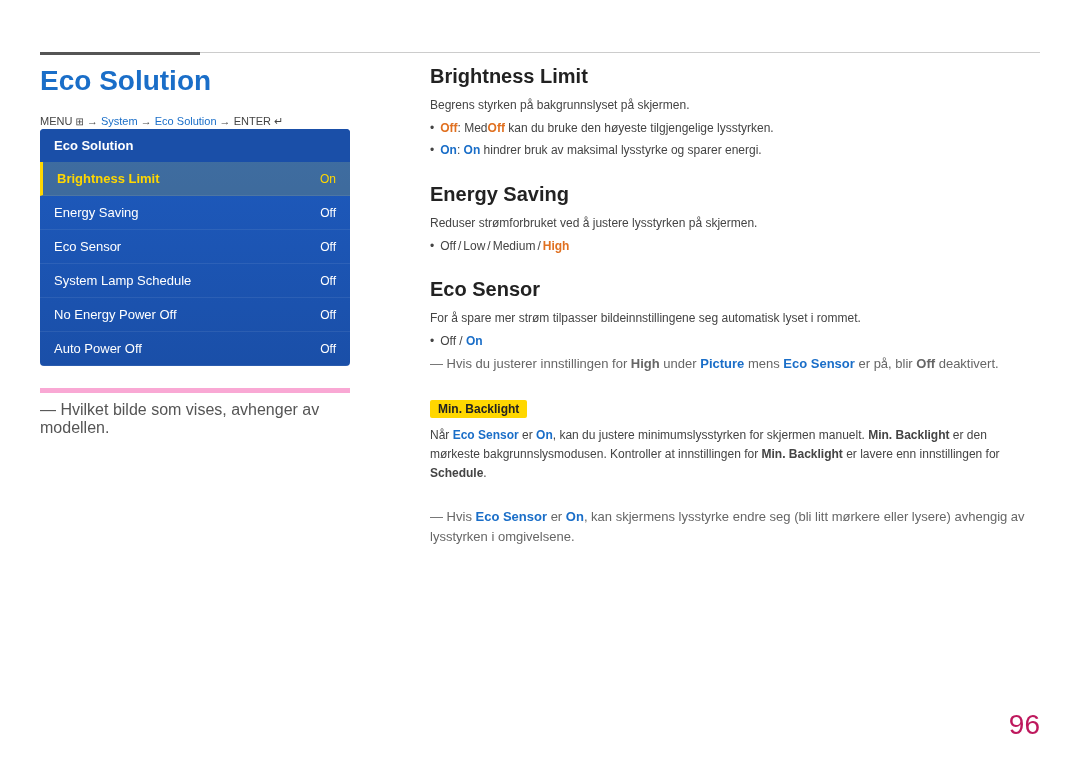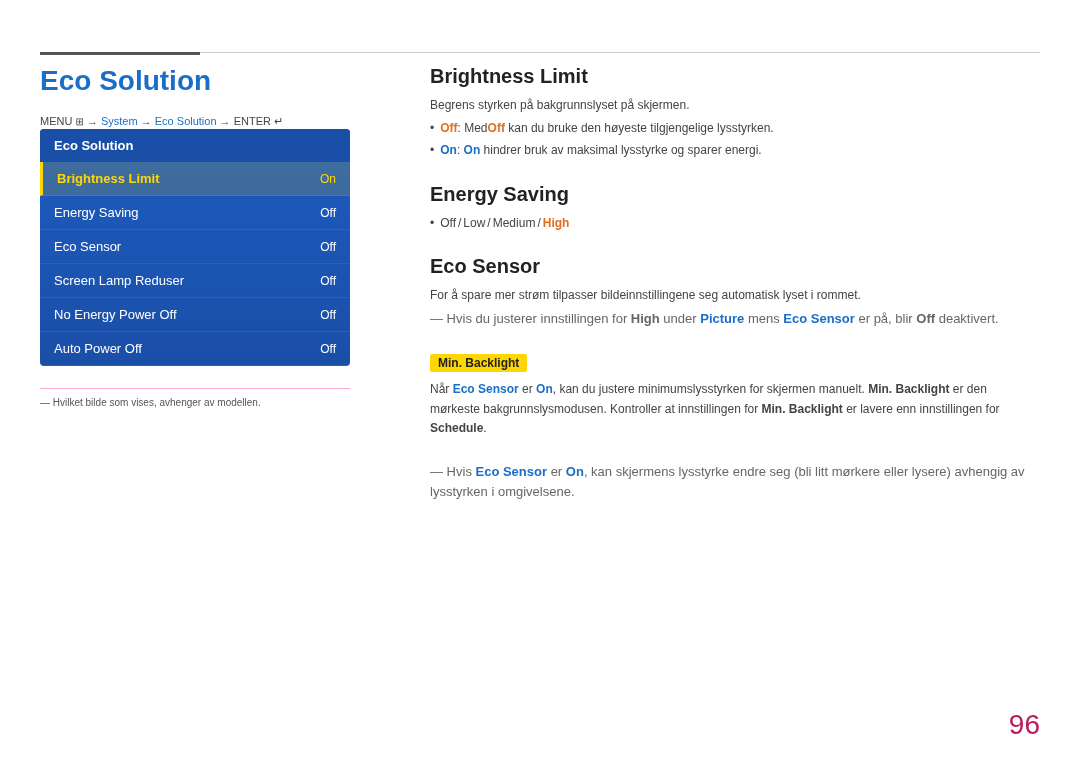--- a/index.html
+++ b/index.html
@@ -96,23 +96,23 @@
       color: #ffd700;
     }
     .eco-menu-item .item-value-white {
       color: #fff;
       font-size: 12px;
     }
 
     
     .footnote {
       margin-top: 22px;
-      font-size: 10px;
+      font-size: 16px;
       color: #555;
-      border-top: 1px solid #f9a8d4;
+      border-top: 5px solid #f9a8d4;
       padding-top: 8px;
       width: 310px;
     }
 
     
     .right-col {
       position: absolute;
       top: 65px;
       left: 430px;
       right: 40px;
@@ -225,21 +225,21 @@
       <span class="item-label">Energy Saving</span>
       <span class="item-value-white">Off</span>
     </div>
 
     <div class="eco-menu-item">
       <span class="item-label">Eco Sensor</span>
       <span class="item-value-white">Off</span>
     </div>
 
     <div class="eco-menu-item">
-      <span class="item-label">Screen Lamp Reduser</span>
+      <span class="item-label">System Lamp Schedule</span>
       <span class="item-value-white">Off</span>
     </div>
 
     <div class="eco-menu-item">
       <span class="item-label">No Energy Power Off</span>
       <span class="item-value-white">Off</span>
     </div>
 
     <div class="eco-menu-item">
       <span class="item-label">Auto Power Off</span>
@@ -261,38 +261,46 @@
       </div>
       <div class="bullet">
         <span><span class="blue-link">On</span>: <span class="blue-link">On</span> hindrer bruk av maksimal lysstyrke og sparer energi.</span>
       </div>
     </div>
   </div>
 
   <div class="section">
     <h2 class="section-title">Energy Saving</h2>
     <div class="section-body">
+      <p>Reduser strømforbruket ved å justere lysstyrken på skjermen.</p>
       <div class="bullet">
         <span class="energy-values">
           <span>Off</span>
           <span class="sep"> / </span>
           <span>Low</span>
           <span class="sep"> / </span>
           <span>Medium</span>
           <span class="sep"> / </span>
           <span class="highlight-val">High</span>
         </span>
       </div>
     </div>
   </div>
 
   <div class="section">
     <h2 class="section-title">Eco Sensor</h2>
     <div class="section-body">
       <p>For å spare mer strøm tilpasser bildeinnstillingene seg automatisk lyset i rommet.</p>
+      <div class="bullet">
+        <span>
+          <span>Off</span>
+          <span> / </span>
+          <span class="blue-link">On</span>
+        </span>
+      </div>
       <p class="small-note">
         <span>― Hvis du justerer innstillingen for </span><strong>High</strong><span> under </span><span class="blue-link">Picture</span><span> mens </span><span class="blue-link">Eco Sensor</span><span> er på, blir </span><strong>Off</strong><span> deaktivert.</span>
       </p>
     </div>
   </div>
 
   <div class="section">
     <div class="min-backlight-badge">Min. Backlight</div>
     <div class="section-body">
       <p>

